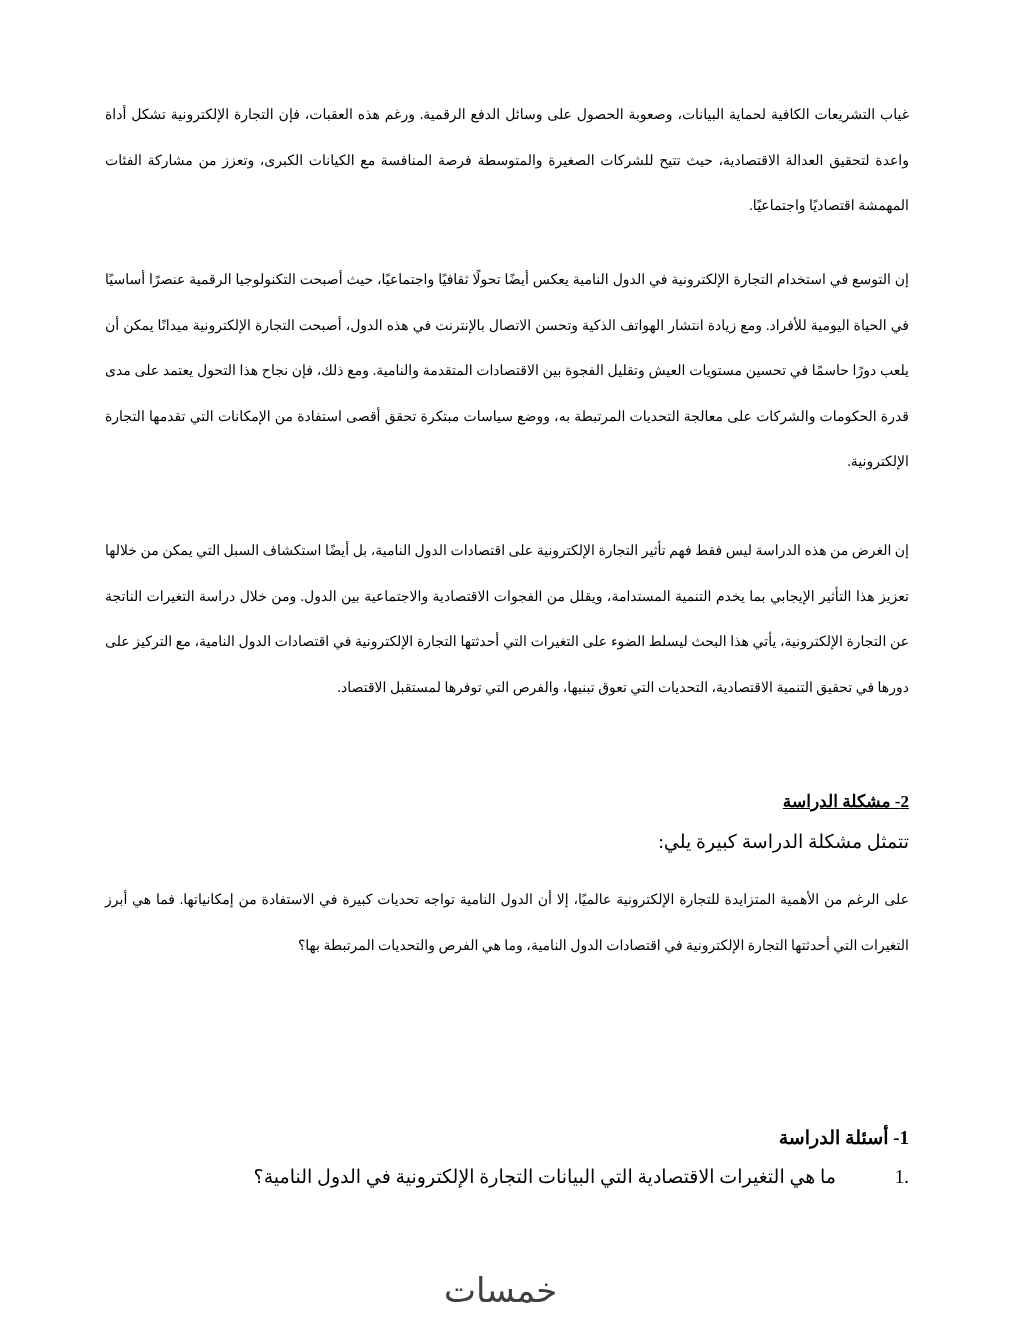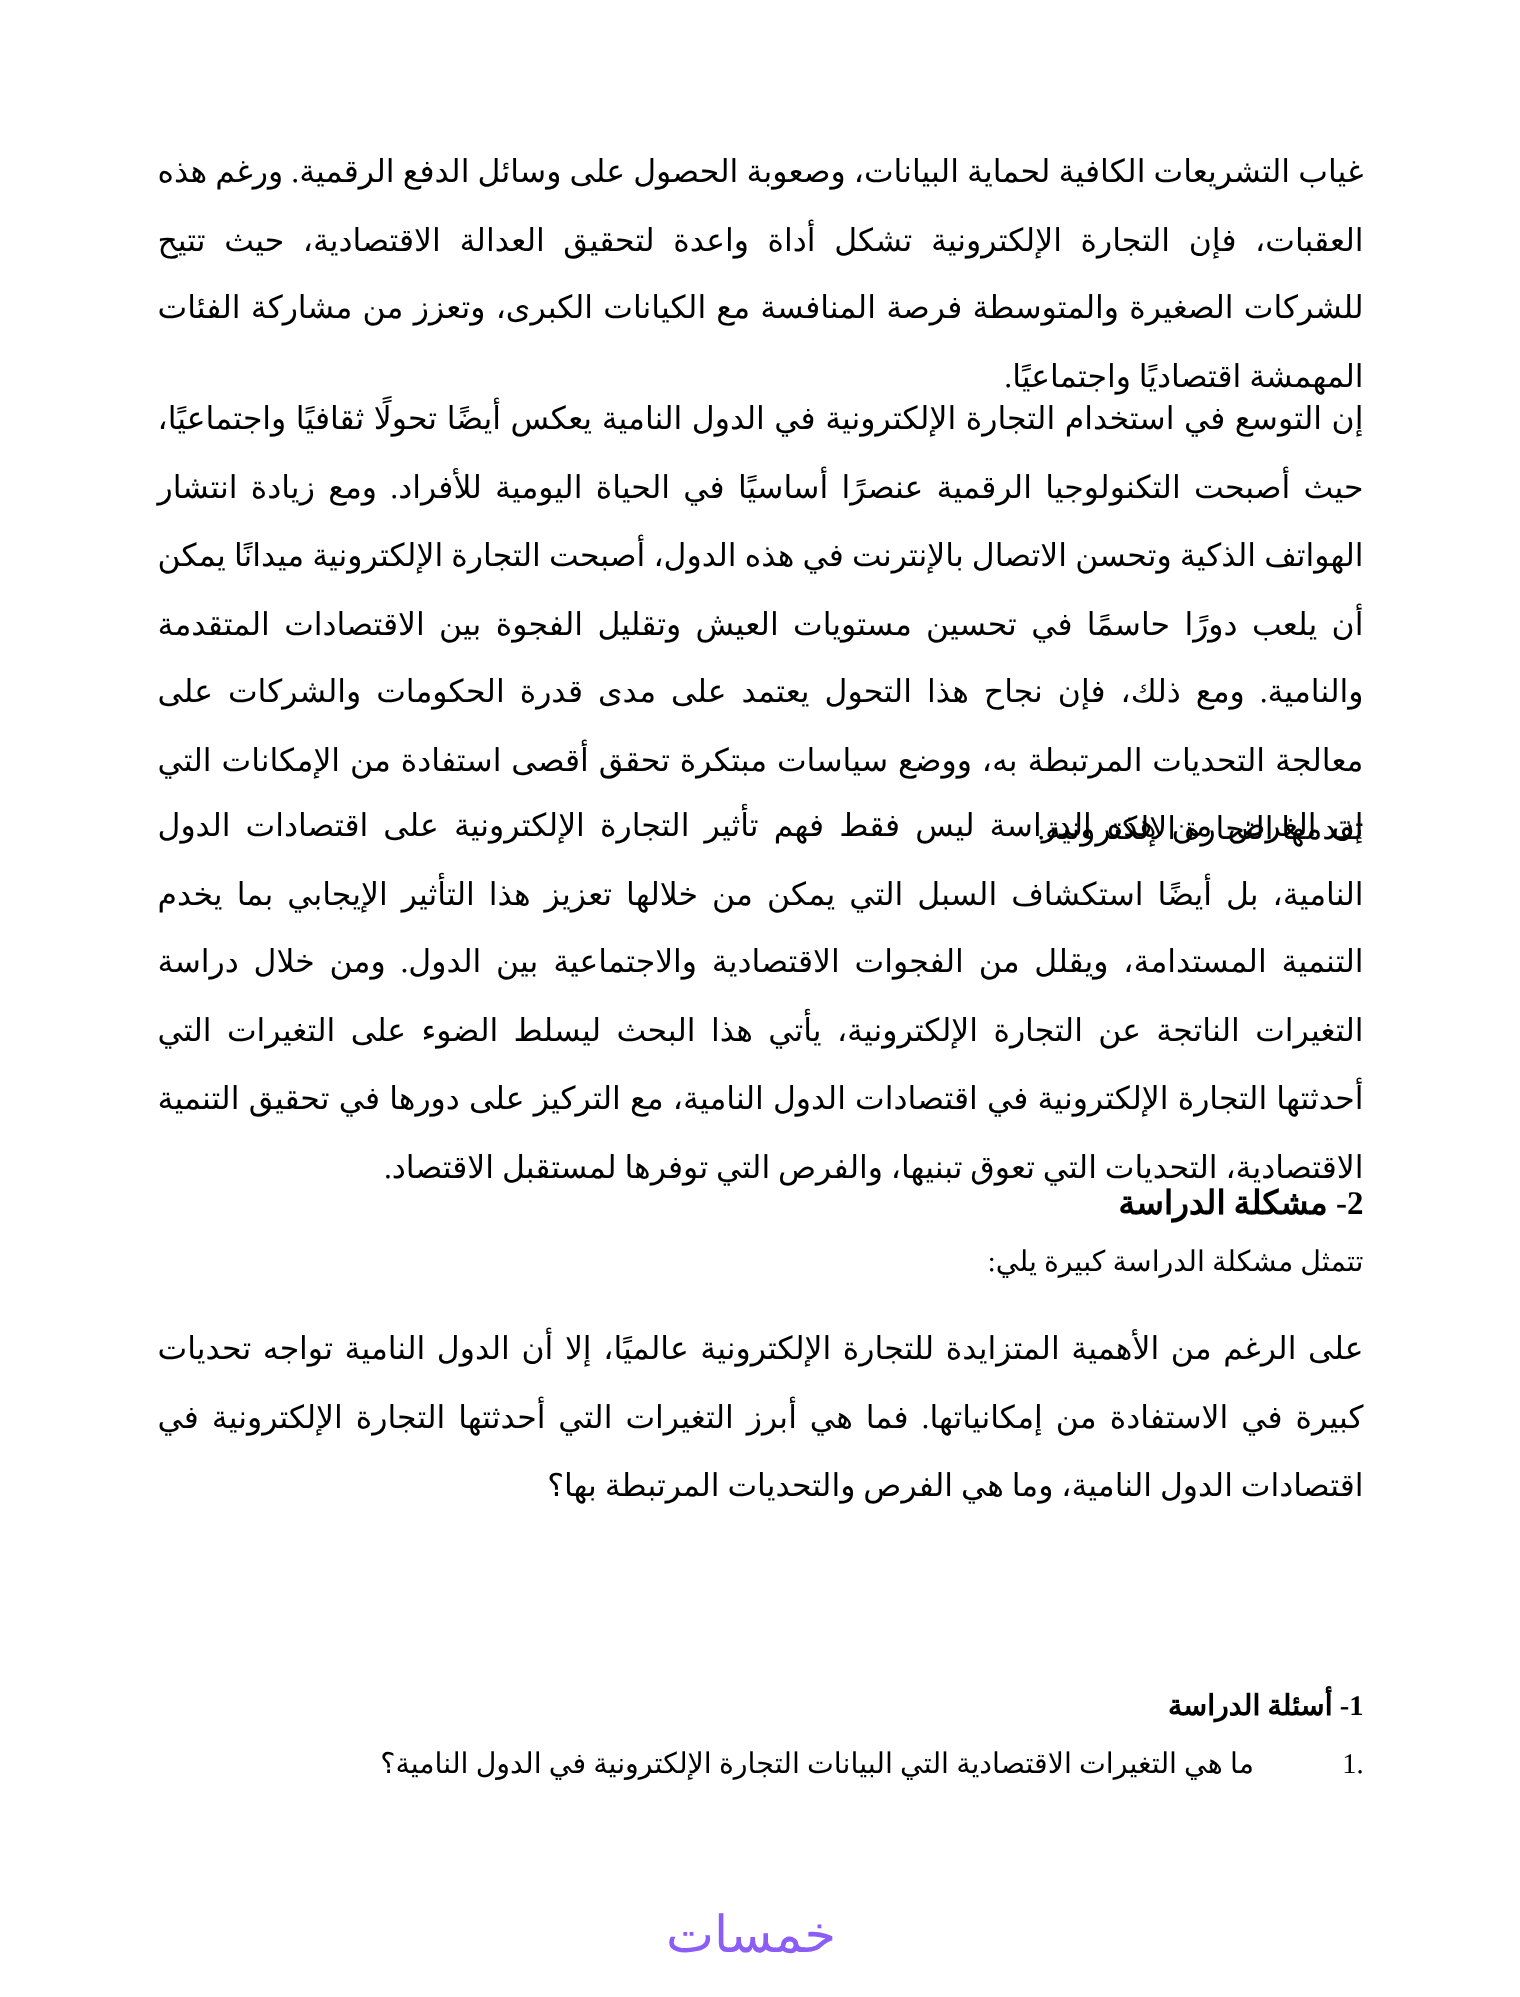--- a/index.html
+++ b/index.html
@@ -2,33 +2,33 @@
 <html><head>
 <meta charset="utf-8">
 <style>
   html, body { margin: 0; padding: 0; background: #ffffff; }
   body {
     width: 1013px; height: 1331px; position: relative; overflow: hidden;
     font-family: "Liberation Serif", "DejaVu Serif", serif;
     color: #000;
   }
   .page { position: absolute; left: 105px; top: 92px; width: 804px; direction: rtl; }
-  .para { font-size: 21px; line-height: 45.5px; text-align: justify; text-align-last: right; margin: 0; font-family: Liberation Serif, serif; }
+  .para { font-size: 14px; line-height: 45.5px; text-align: justify; text-align-last: right; margin: 0; font-family: Liberation Serif, serif; }
   .p1 { position: absolute; top: 0; left: 0; right: 0; }
   .p2 { position: absolute; top: 165px; left: 0; right: 0; }
   .p3 { position: absolute; top: 436px; left: 0; right: 0; }
-  .h2 { position: absolute; top: 690px; right: 0; font-size: 22px; font-weight: bold; line-height: 40px; margin: 0; }
+  .h2 { position: absolute; top: 690px; right: 0; font-size: 17px; font-weight: bold; line-height: 40px; margin: 0; text-decoration: underline; }
   .intro { position: absolute; top: 730px; right: 0; font-size: 19px; line-height: 40px; margin: 0; }
   .p4 { position: absolute; top: 785px; left: 0; right: 0; }
   .h3 { position: absolute; top: 1026px; right: 0; font-size: 19px; font-weight: bold; line-height: 40px; margin: 0; }
   .q1 { position: absolute; top: 1065px; right: 0; font-size: 19px; line-height: 40px; margin: 0; display: flex; direction: rtl; }
   .q1 .num { width: 45px; text-align: right; direction: ltr; }
   .q1 .num span { display:inline-block; }
   .watermark {
-    position: absolute; left: 444px; top: 1270px; font-size: 34px; color: #8b5cf6;
+    position: absolute; left: 444px; top: 1270px; font-size: 34px; color: #404040;
     font-family: "DejaVu Sans", sans-serif; direction: rtl; letter-spacing: 1px;
   }
 </style>
 </head>
 <body>
 
 <div class="page">
   <p class="para p1">غياب التشريعات الكافية لحماية البيانات، وصعوبة الحصول على وسائل الدفع الرقمية. ورغم هذه العقبات، فإن التجارة الإلكترونية تشكل أداة واعدة لتحقيق العدالة الاقتصادية، حيث تتيح للشركات الصغيرة والمتوسطة فرصة المنافسة مع الكيانات الكبرى، وتعزز من مشاركة الفئات المهمشة اقتصاديًا واجتماعيًا.</p>
   <p class="para p2">إن التوسع في استخدام التجارة الإلكترونية في الدول النامية يعكس أيضًا تحولًا ثقافيًا واجتماعيًا، حيث أصبحت التكنولوجيا الرقمية عنصرًا أساسيًا في الحياة اليومية للأفراد. ومع زيادة انتشار الهواتف الذكية وتحسن الاتصال بالإنترنت في هذه الدول، أصبحت التجارة الإلكترونية ميدانًا يمكن أن يلعب دورًا حاسمًا في تحسين مستويات العيش وتقليل الفجوة بين الاقتصادات المتقدمة والنامية. ومع ذلك، فإن نجاح هذا التحول يعتمد على مدى قدرة الحكومات والشركات على معالجة التحديات المرتبطة به، ووضع سياسات مبتكرة تحقق أقصى استفادة من الإمكانات التي تقدمها التجارة الإلكترونية.</p>
   <p class="para p3">إن الغرض من هذه الدراسة ليس فقط فهم تأثير التجارة الإلكترونية على اقتصادات الدول النامية، بل أيضًا استكشاف السبل التي يمكن من خلالها تعزيز هذا التأثير الإيجابي بما يخدم التنمية المستدامة، ويقلل من الفجوات الاقتصادية والاجتماعية بين الدول. ومن خلال دراسة التغيرات الناتجة عن التجارة الإلكترونية، يأتي هذا البحث ليسلط الضوء على التغيرات التي أحدثتها التجارة الإلكترونية في اقتصادات الدول النامية، مع التركيز على دورها في تحقيق التنمية الاقتصادية، التحديات التي تعوق تبنيها، والفرص التي توفرها لمستقبل الاقتصاد.</p>

